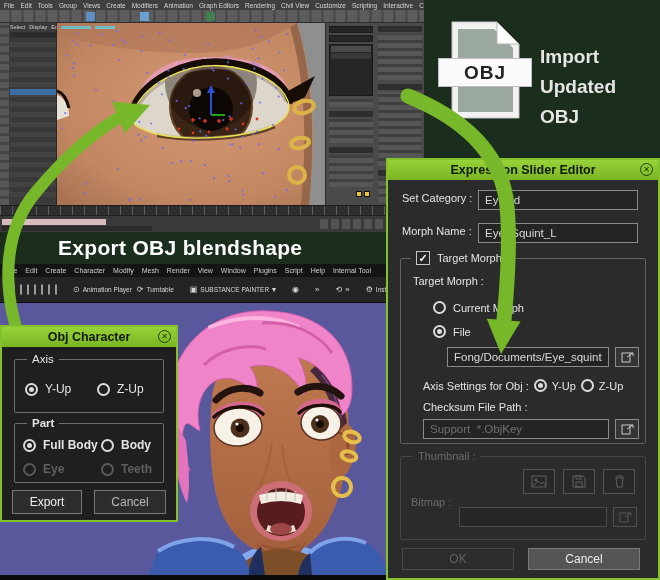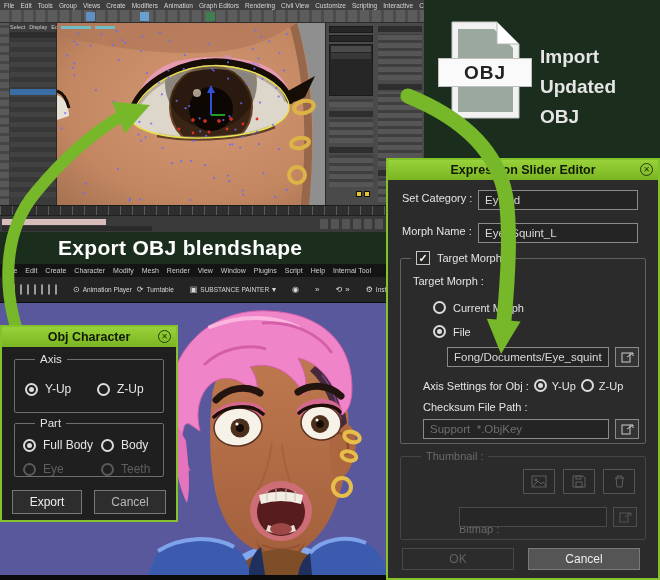--- a/index.html
+++ b/index.html
@@ -69,21 +69,21 @@
   
   .gdialog{border:2px solid #84c22b;background:#1f1f1f;z-index:60;}
   .gtitle{position:absolute;left:0;top:0;width:100%;height:20px;background:linear-gradient(#98d23a,#7ab522);
     display:flex;align-items:center;justify-content:center;font-size:12.5px;font-weight:700;color:#101a02;}
   .gclose{position:absolute;right:5px;top:3px;width:13px;height:13px;border:1.5px solid #223c06;border-radius:50%;
     display:flex;align-items:center;justify-content:center;font-size:8px;color:#223c06;line-height:1;}
   .rdo{position:relative;display:inline-block;width:13px;height:13px;border:2px solid #dcdcdc;border-radius:50%;flex:none;}
   .rdo.on::after{content:"";position:absolute;left:2px;top:2px;right:2px;bottom:2px;background:#dcdcdc;border-radius:50%;}
   .rdo.dis{border-color:#5a5a5a;}
   .grp{position:absolute;border:1px solid #6e6e6e;border-radius:2px;}
-  .grp-label{position:absolute;top:-7px;left:20px;background:#1f1f1f;padding:0 5px;font-size:11.5px;color:#e2e2e2;}
+  .grp-label{position:absolute;top:-7px;left:12px;background:#1f1f1f;padding:0 5px;font-size:11.5px;color:#e2e2e2;}
   .row{position:absolute;display:flex;align-items:center;gap:7px;}
   .lbl{font-size:12px;color:#e4e4e4;}
   .lbl.dim{color:#5f5f5f;}
   .btn{position:absolute;height:24px;background:#2d2d2d;border:1px solid #777;display:flex;align-items:center;justify-content:center;font-size:12px;color:#ededed;}
 
   
   #obj-exporter{left:0;top:325px;width:178px;height:197px;}
   #obj-exporter .grp-label{background:#1f1f1f;}
 
   
@@ -516,21 +516,21 @@
       <div class="row" style="left:10px;top:22px;">
         <span class="rdo on"></span>
         <span class="lbl">Y-Up</span>
       </div>
       <div class="row" style="left:82px;top:22px;">
         <span class="rdo"></span>
         <span class="lbl">Z-Up</span>
       </div>
     </div>
 
-    <div class="grp" style="left:12px;top:96px;width:150px;height:54px;">
+    <div class="grp" style="left:12px;top:96px;width:150px;height:60px;font-weight:bold;">
       <span class="grp-label">Part</span>
       <div class="row" style="left:8px;top:14px;">
         <span class="rdo on"></span>
         <span class="lbl">Full Body</span>
       </div>
       <div class="row" style="left:86px;top:14px;">
         <span class="rdo"></span>
         <span class="lbl">Body</span>
       </div>
       <div class="row" style="left:8px;top:38px;">
@@ -617,21 +617,21 @@
           <path d="M 1,1 H 11 L 13,3 V 12 H 1 Z" fill="none" stroke="#5e5e5e"></path>
           <rect x="4" y="7" width="6" height="5" fill="none" stroke="#5e5e5e"></rect>
           <rect x="4" y="1" width="5" height="3" fill="none" stroke="#5e5e5e"></rect>
         </svg>
       </span>
       <span class="ithumb" style="left:202px;top:12px;">
         <svg width="11" height="13" viewBox="0 0 11 13">
           <path d="M 1,3 H 10 M 3,3 V 1 H 8 V 3 M 2,3 L 3,12 H 8 L 9,3" fill="none" stroke="#5e5e5e"></path>
         </svg>
       </span>
-      <div class="row" style="left:10px;top:66px;margin-left:48px;">
+      <div class="row" style="left:10px;top:39px;">
         <span class="ese-lbl dim">Bitmap :</span>
       </div>
       <input class="fld dis abs" style="left: 58px; top: 50px; width: 148px;" readonly="">
       <span class="browse dis" style="left:212px;top:50px;">
         <svg width="13" height="12" viewBox="0 0 13 12">
           <rect x="1" y="2" width="8" height="9" fill="none" stroke="#555"></rect>
           <path d="M 6,6 L 12,2 M 12,2 L 9,2 M 12,2 L 12,5" stroke="#555" fill="none"></path>
         </svg>
       </span>
     </div>

